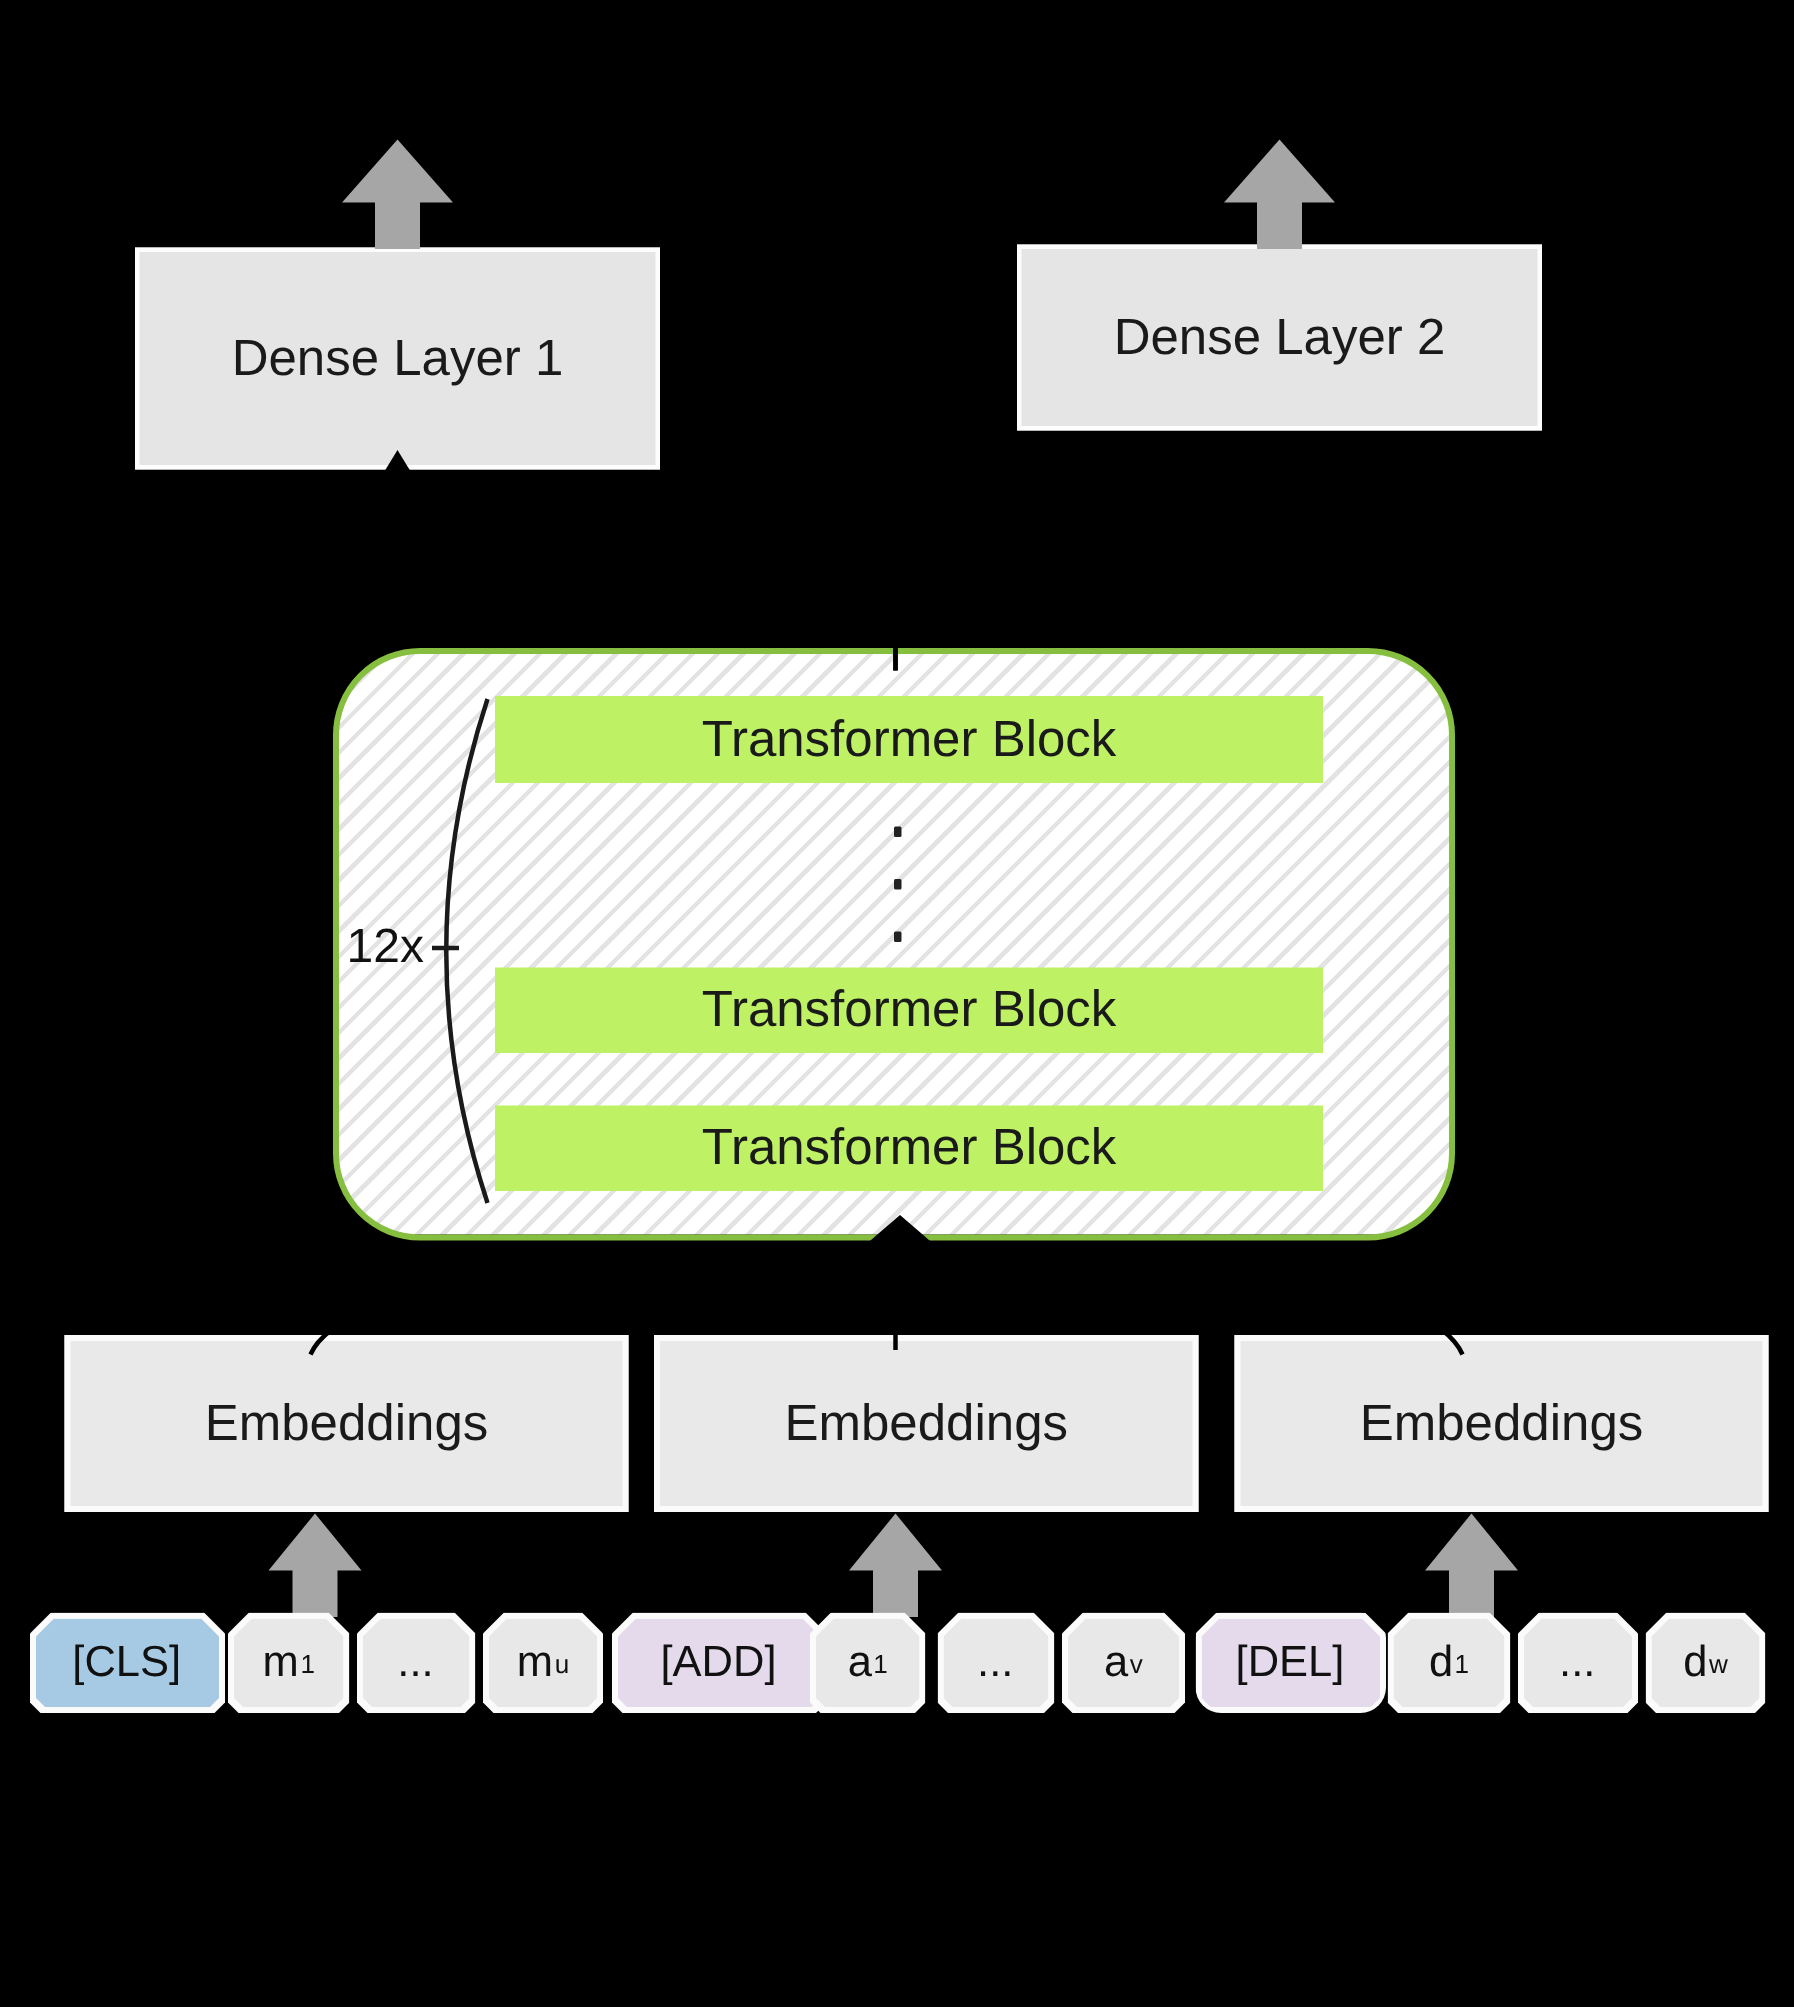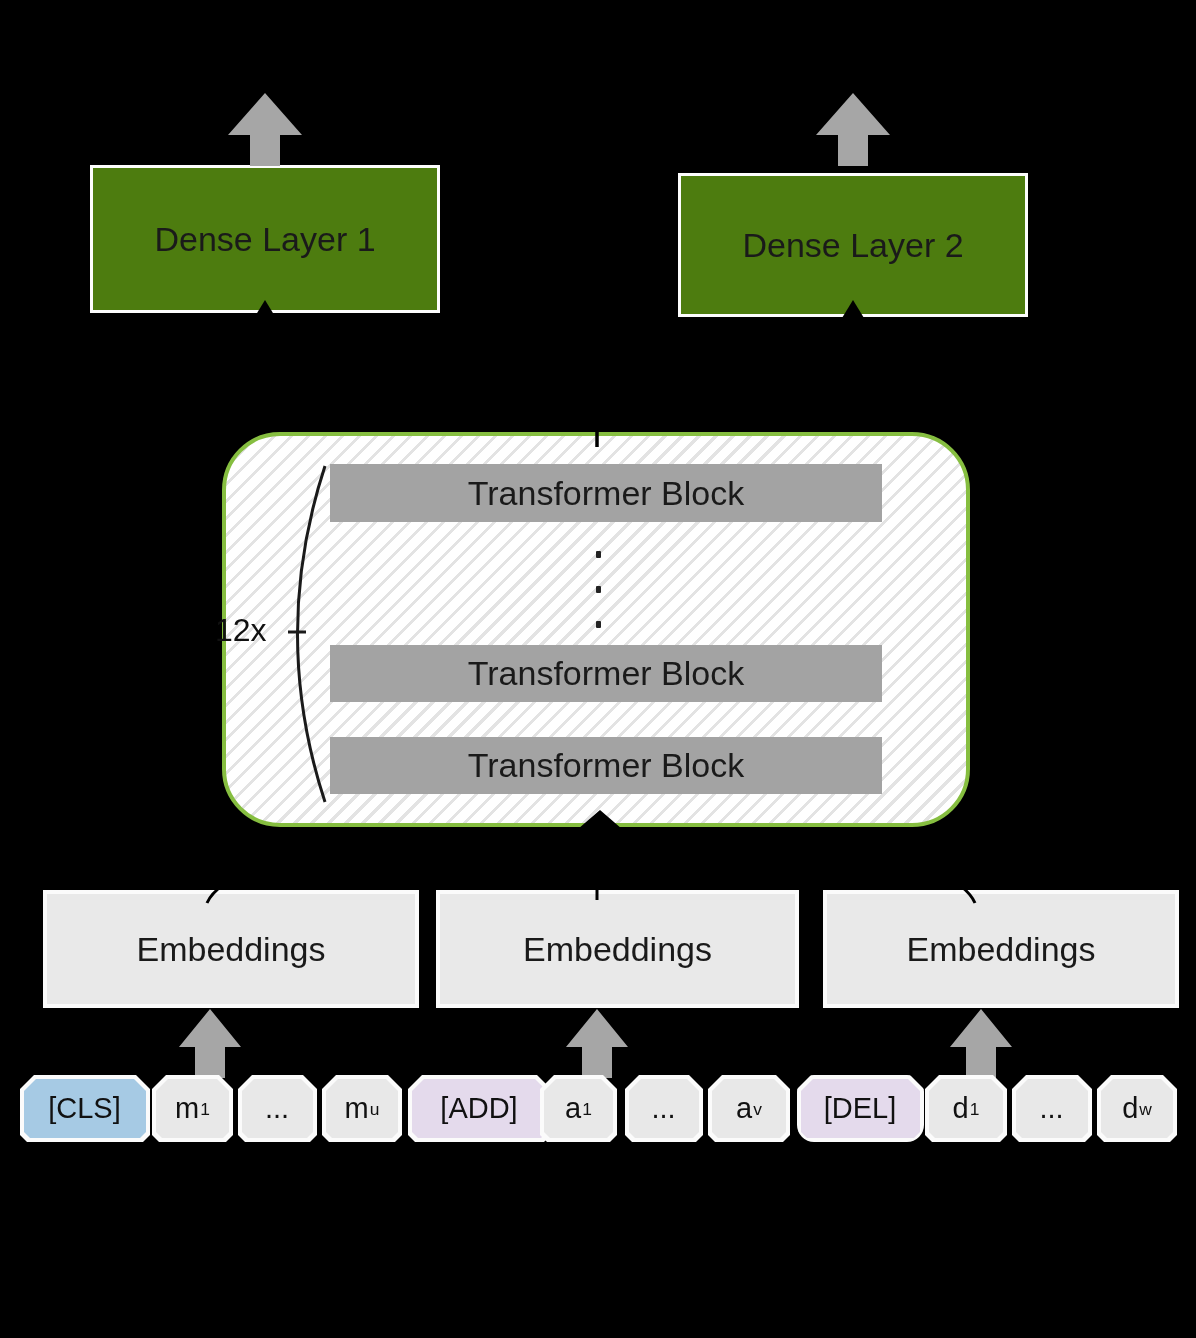--- a/index.html
+++ b/index.html
@@ -6,30 +6,30 @@
   #canvas{
     position:relative;width:1196px;height:1338px;background:#000;overflow:hidden;
     font-family:"Liberation Sans", sans-serif;color:#1a1a1a;
   }
   .box{
     position:absolute;display:flex;align-items:center;justify-content:center;
     box-sizing:border-box;text-align:center;
   }
   
   .dense{
-    background:#4d7c0f;border:3px solid #FDFDFD;font-size:34px;z-index:1;
+    background:#e5e5e5;border:3px solid #FDFDFD;font-size:34px;z-index:1;
   }
   
   .tcontainer{
     background:
       repeating-linear-gradient(135deg,#ffffff 0px,#ffffff 9px,#e3e3e3 9px,#e3e3e3 12px);
     border:4px solid #86BE40;border-radius:58px;z-index:1;
   }
   .tblock{
-    background:#a3a3a3;font-size:34px;z-index:2;
+    background:#bef264;font-size:34px;z-index:2;
   }
   .repeat-label{
     position:absolute;font-size:32px;z-index:2;color:#111;
   }
   .vdot{
     position:absolute;width:5px;height:7px;background:#222;z-index:2;border-radius:1px;
   }
   
   .embed{
     background:#E9E9E9;border:4px solid #FBFBFB;font-size:34px;z-index:1;margin-left:21px;
@@ -56,41 +56,41 @@
   .token sub{font-size:0.6em;line-height:0;margin-left:1px;}
 </style>
 </head>
 <body>
 
 <div id="canvas">
 
   <div class="box dense" style="left:90px;top:165px;width:350px;height:148px;">
     <span>Dense Layer 1</span>
   </div>
-  <div class="box dense" style="left:678px;top:173px;width:350px;height:144px;">
+  <div class="box dense" style="left:678px;top:163px;width:350px;height:124px;">
     <span>Dense Layer 2</span>
   </div>
 
   <div class="box tcontainer" style="left:222px;top:432px;width:748px;height:395px;"></div>
 
   <div class="box tblock" style="left:330px;top:464px;width:552px;height:58px;">
     <span>Transformer Block</span>
   </div>
   <div class="box tblock" style="left:330px;top:645px;width:552px;height:57px;">
     <span>Transformer Block</span>
   </div>
   <div class="box tblock" style="left:330px;top:737px;width:552px;height:57px;">
     <span>Transformer Block</span>
   </div>
 
   <div class="vdot" style="left:596px;top:551px;"></div>
   <div class="vdot" style="left:596px;top:586px;"></div>
   <div class="vdot" style="left:596px;top:621px;"></div>
 
-  <div class="repeat-label" style="left:215px;top:612px;text-align:right;">12x</div>
+  <div class="repeat-label" style="left:231px;top:612px;text-align:right;">12x</div>
 
   <div class="box embed" style="left:22px;top:890px;width:376px;height:118px;">
     <span>Embeddings</span>
   </div>
   <div class="box embed" style="left:415px;top:890px;width:363px;height:118px;">
     <span>Embeddings</span>
   </div>
   <div class="box embed" style="left:802px;top:890px;width:356px;height:118px;">
     <span>Embeddings</span>
   </div>

